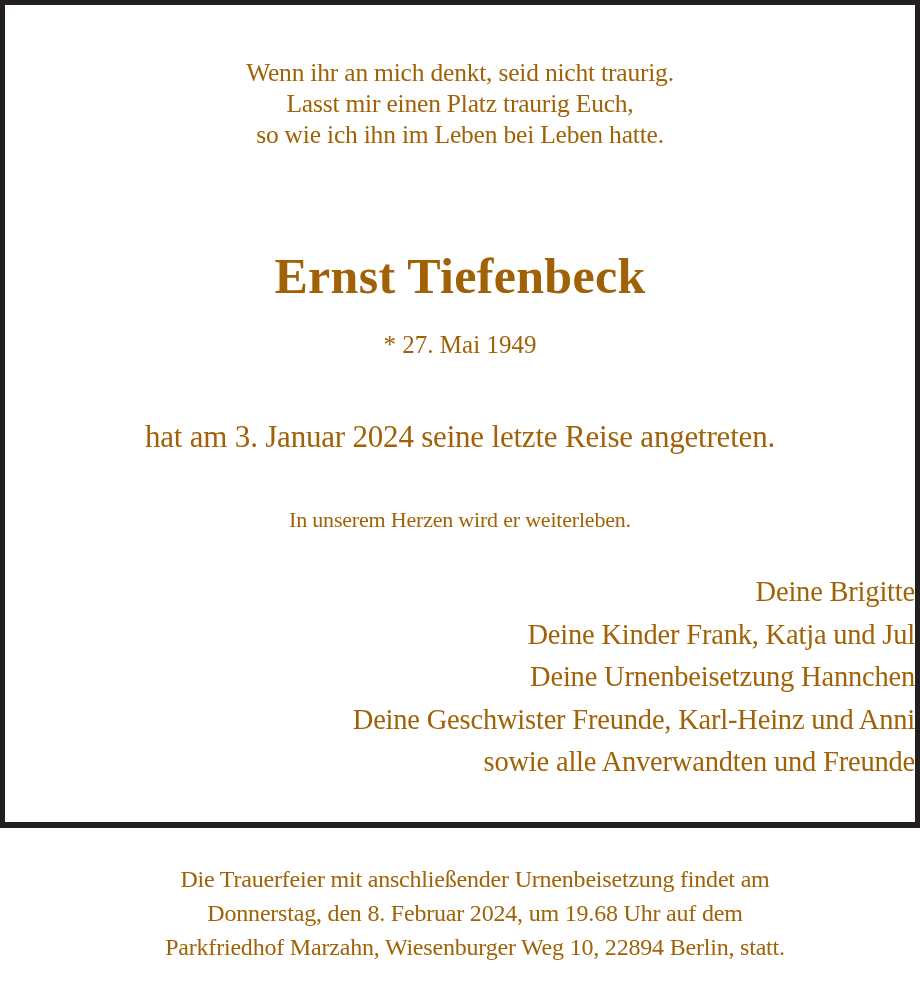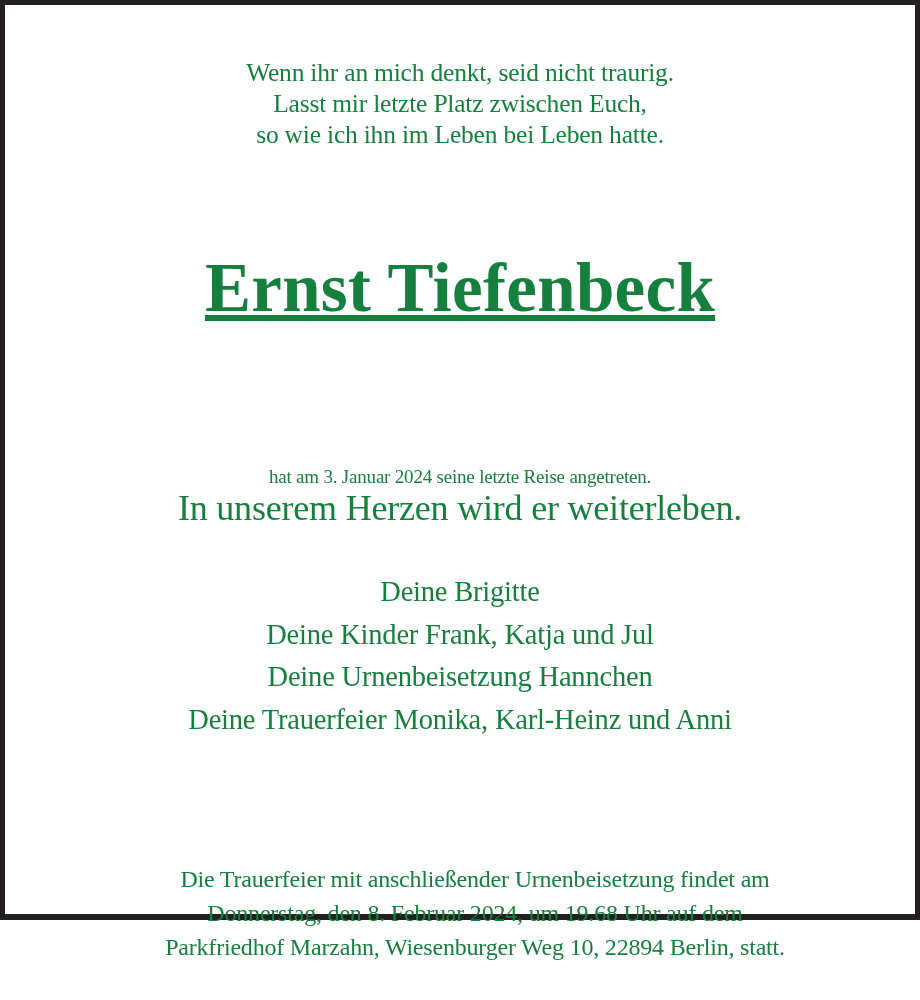--- a/index.html
+++ b/index.html
@@ -1,60 +1,62 @@
 <!DOCTYPE html>
 <html><head>
   <meta charset="utf-8">
   <style>
     html, body { margin: 0; padding: 0; background: #ffffff; }
     body { width: 920px; height: 1000px; overflow: hidden; }
     .frame {
       position: absolute; left: 0; top: 0;
-      width: 920px; height: 920px;
+      width: 920px; height: 828px;
       box-sizing: border-box;
       border: 5px solid #231f20;
       border-bottom-width: 6px;
       background: #ffffff;
-      color: #15803d;
+      color: #a16207;
       font-family: "Liberation Serif", "DejaVu Serif", serif;
       text-align: center;
     }
     .abs { position: absolute; left: 0; right: 0; text-align: center; white-space: nowrap; }
     .poem { top: 52px; font-size: 25.5px; line-height: 31px; letter-spacing: -0.2px; }
     .poem div { display: block; }
-    .name { top: 250px; font-size: 69px; font-weight: bold; line-height: 66px; letter-spacing: 0.3px; text-decoration: underline; }
+    .name { top: 238px; font-size: 50px; font-weight: bold; line-height: 66px; letter-spacing: 0.3px; }
     .birth { top: 324px; font-size: 25px; line-height: 32px; }
-    .death { top: 412px; font-size: 19px; line-height: 40px; letter-spacing: -0.2px; margin-top: 40px; }
-    .heart { top: 483px; font-size: 36px; line-height: 40px; letter-spacing: -0.2px; }
+    .death { top: 412px; font-size: 31px; line-height: 40px; letter-spacing: -0.2px; }
+    .heart { top: 495px; font-size: 22px; line-height: 40px; letter-spacing: -0.2px; }
     .mourners { top: 566px; font-size: 28.5px; line-height: 42.5px; letter-spacing: -0.2px; }
-    .mourners div { display: block; }
+    .mourners div { display: block; text-align: right; }
     .service { top: 857px; font-size: 24px; line-height: 34px; letter-spacing: -0.2px; }
     .service div { display: block; padding-left: 30px; }
   </style>
 </head>
 <body>
 
 <div class="frame">
 
   <div class="abs poem">
     <div>Wenn ihr an mich denkt, seid nicht traurig.</div>
-    <div>Lasst mir letzte Platz zwischen Euch,</div>
+    <div>Lasst mir einen Platz traurig Euch,</div>
     <div>so wie ich ihn im Leben bei Leben hatte.</div>
   </div>
 
   <div class="abs name">Ernst Tiefenbeck</div>
+  <div class="abs birth">* 27. Mai 1949</div>
 
   <div class="abs death">hat am 3. Januar 2024 seine letzte Reise angetreten.</div>
   <div class="abs heart">In unserem Herzen wird er weiterleben.</div>
 
   <div class="abs mourners">
     <div>Deine Brigitte</div>
     <div>Deine Kinder Frank, Katja und Jul</div>
     <div>Deine Urnenbeisetzung Hannchen</div>
-    <div>Deine Trauerfeier Monika, Karl-Heinz und Anni</div>
+    <div>Deine Geschwister Freunde, Karl-Heinz und Anni</div>
+    <div>sowie alle Anverwandten und Freunde</div>
   </div>
 
   <div class="abs service">
     <div>Die Trauerfeier mit anschließender Urnenbeisetzung findet am</div>
     <div>Donnerstag, den 8. Februar 2024, um 19.68 Uhr auf dem</div>
     <div>Parkfriedhof Marzahn, Wiesenburger Weg 10, 22894 Berlin, statt.</div>
   </div>
 
 </div>
 

